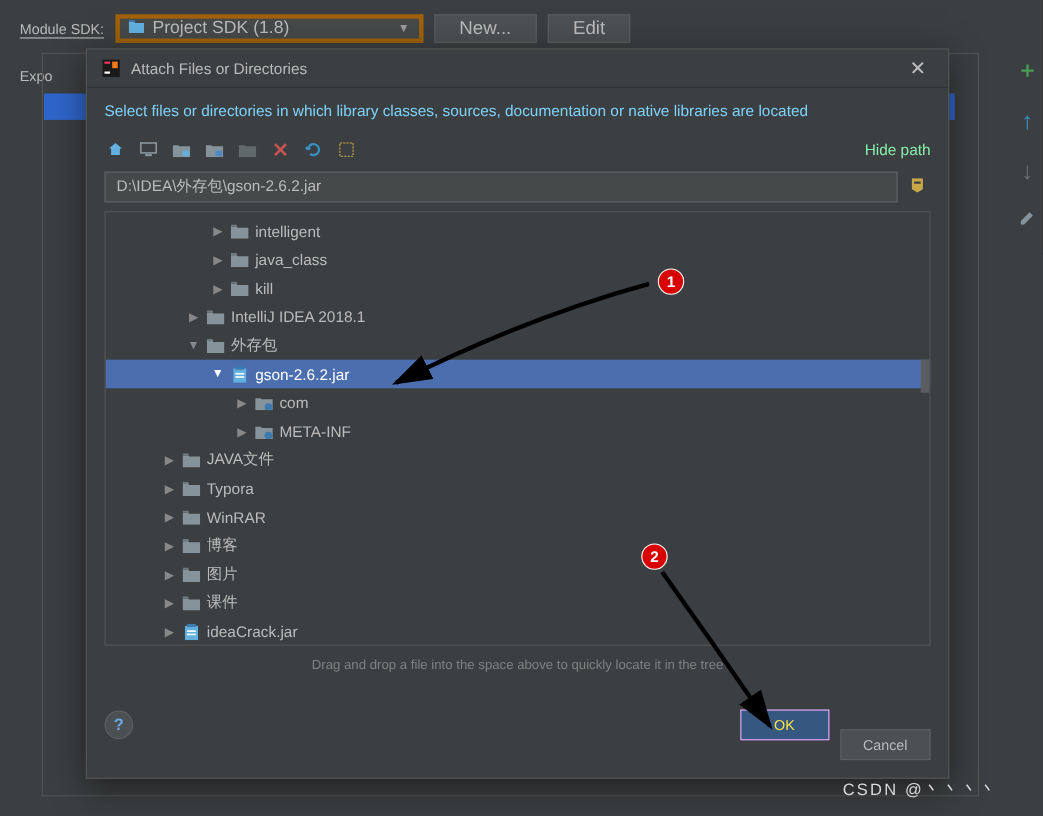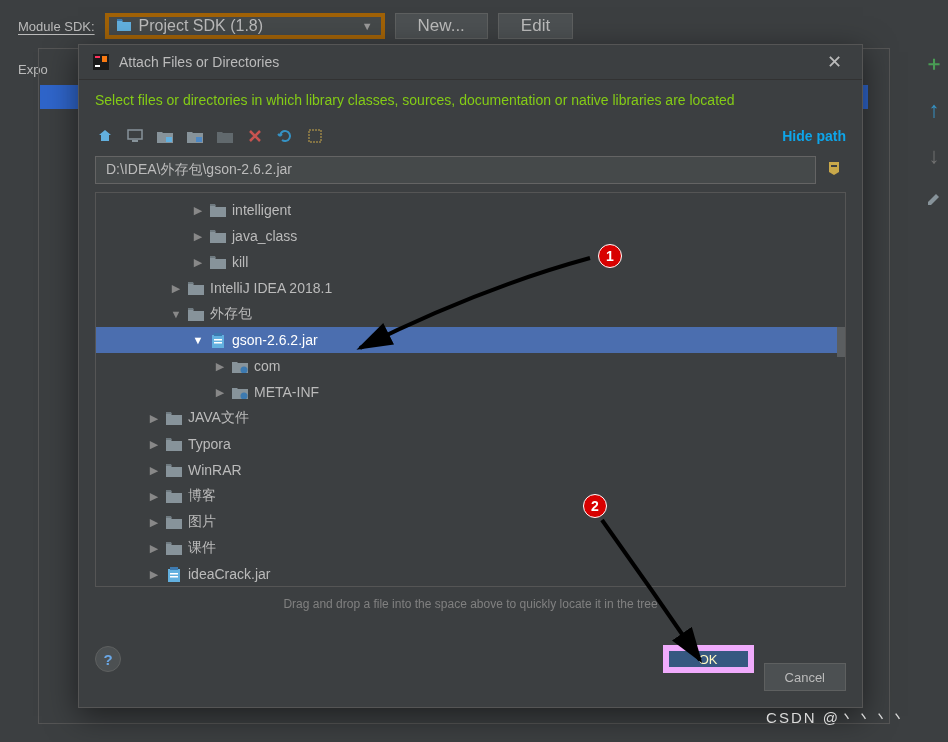--- a/index.html
+++ b/index.html
@@ -16,44 +16,44 @@
 .side-icon { font-size: 20px; font-weight: bold; }
 .outer-frame { position: absolute; left: 38px; top: 48px; right: 58px; bottom: 18px; border: 1px solid #555; }
 .blue-sel { position: absolute; left: 40px; top: 85px; width: 828px; height: 24px; background: #2f65ca; }
 
 .dialog { position: absolute; left: 78px; top: 44px; width: 785px; height: 664px; background: #3c3f41; border: 1px solid #555; box-shadow: 0 8px 30px rgba(0,0,0,0.5); display: flex; flex-direction: column; }
 .titlebar { height: 36px; display: flex; align-items: center; padding: 0 14px; gap: 10px; border-bottom: 1px solid #323232; }
 .app-ico { width: 16px; height: 16px; display: inline-flex; align-items: center; justify-content: center; }
 .dlg-title { font-size: 14px; color: #bbbbbb; }
 .close-x { margin-left: auto; font-size: 18px; color: #bbbbbb; cursor: pointer; padding: 4px 6px; }
 
-.instruction { padding: 12px 16px; font-size: 14px; color: #84cc16; }
+.instruction { padding: 12px 16px; font-size: 14px; color: #7dd3fc; }
 .toolbar { display: flex; align-items: center; gap: 10px; padding: 6px 16px; }
 .tb-icon { width: 20px; height: 20px; display: inline-flex; align-items: center; justify-content: center; cursor: pointer; }
-.hide-path { margin-left: auto; color: #0ea5e9; font-size: 14px; cursor: pointer; font-weight: bold; }
+.hide-path { margin-left: auto; color: #86efac; font-size: 14px; cursor: pointer; }
 
 .path-row { display: flex; gap: 6px; padding: 4px 16px 8px 16px; align-items: center; }
 .path-input { flex: 1; height: 28px; background: #45494a; border: 1px solid #646464; color: #bbbbbb; padding: 0 10px; font-size: 14px; }
 .chooser-btn { width: 24px; height: 28px; display: flex; align-items: center; justify-content: center; background: #3c3f41; cursor: pointer; }
 
 .tree-pane { margin: 0 16px; border: 1px solid #555; height: 402px; background: #3c3f41; overflow: hidden; position: relative; }
 .tree { padding-top: 4px; font-size: 14px; color: #bbbbbb; }
 .node { height: 26px; display: flex; align-items: center; gap: 6px; cursor: pointer; white-space: nowrap; }
 .node .chev { width: 12px; display: inline-flex; justify-content: center; color: #888; font-size: 11px; }
 .node .ico { width: 16px; height: 14px; display: inline-flex; align-items: center; justify-content: center; }
 .node.selected { background: #4b6eaf; color: #ffffff; }
 .node.selected .chev { color: #fff; }
 .scroll-ind { position: absolute; right: 0; top: 134px; width: 8px; height: 30px; background: #5b5e60; }
 
 .hint { text-align: center; font-size: 12px; color: #808080; padding: 10px 0 6px 0; }
 
 .footer { margin-top: auto; display: flex; align-items: center; padding: 10px 16px 16px 16px; gap: 10px; }
 .help { width: 26px; height: 26px; border-radius: 50%; background: #4c5052; border: 1px solid #5e6060; display: flex; align-items: center; justify-content: center; color: #6aa7e6; font-weight: bold; font-size: 15px; cursor: pointer; }
 .spacer { flex: 1; }
-.ok-btn { background: #365880; border: 6px solid #f0abfc; color: #fef9c3; height: 28px; padding: 0 30px; font-size: 13px; cursor: pointer; }
+.ok-btn { background: #365880; border: 1px solid #f0abfc; color: #fde047; height: 28px; padding: 0 30px; font-size: 13px; cursor: pointer; }
 .cancel-btn { background: #4c5052; border: 1px solid #5e6060; color: #bbbbbb; height: 28px; padding: 0 20px; font-size: 13px; cursor: pointer; margin-top: 36px; }
 
 .annot { position: absolute; pointer-events: none; }
 .badge { width: 24px; height: 24px; border-radius: 50%; background: #d80000; border: 1px solid #fff; color: #fff; font-weight: bold; font-size: 14px; display: flex; align-items: center; justify-content: center; position: absolute; }
 .watermark { position: absolute; right: 40px; bottom: 14px; color: #d9d9d9; font-size: 15px; letter-spacing: 2px; }
 
 svg.folder { fill: #87939a; }
 svg.jar { fill: #62b0df; }
 svg.pkg { fill: #87939a; }
 </style>

